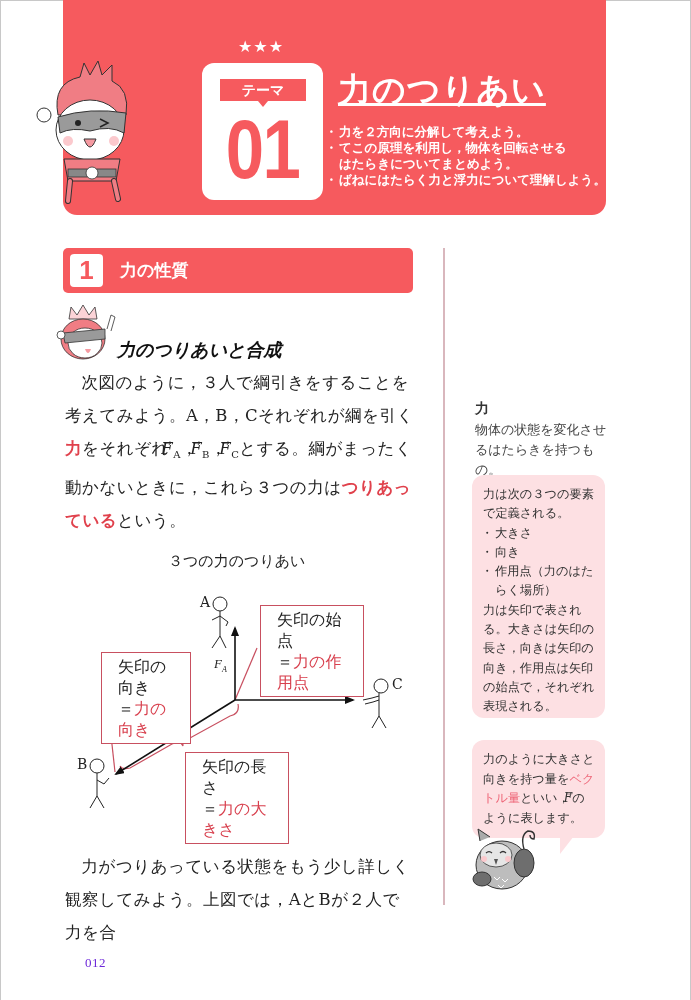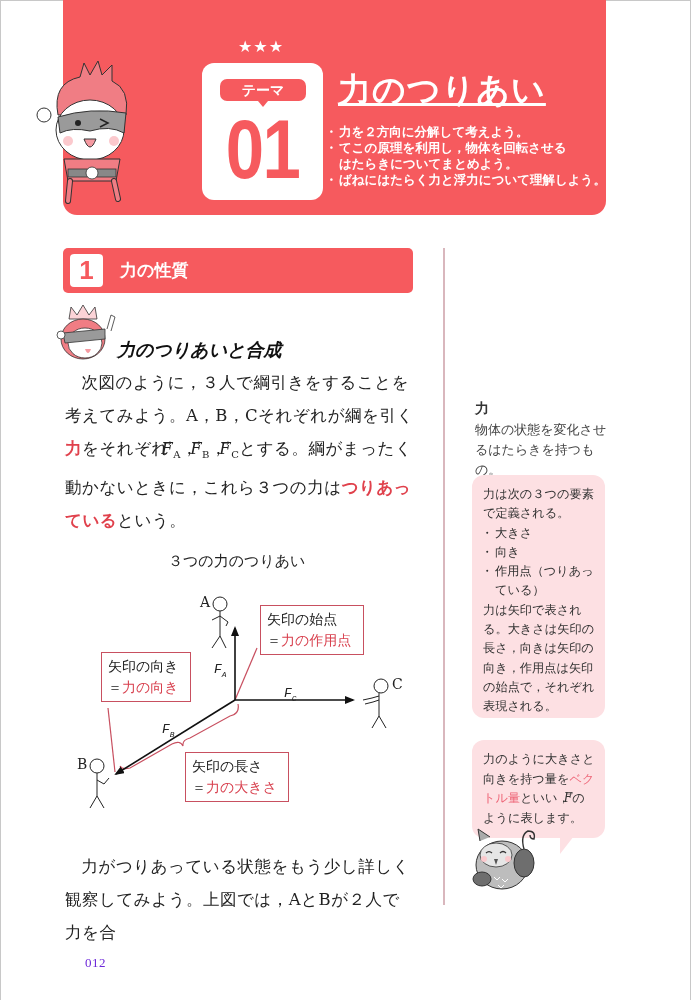--- a/index.html
+++ b/index.html
@@ -4,21 +4,21 @@
 <style>
   * { box-sizing: border-box; margin: 0; padding: 0; }
   html, body { width: 691px; height: 1000px; background: #fff; overflow: hidden; }
   body { position: relative; font-family: "DejaVu Sans", sans-serif; color: #222; }
   .page-frame { position: absolute; left: 0; top: 0; width: 691px; height: 1000px; border-left: 1px solid #c8c8c8; border-right: 1px solid #c8c8c8; border-top: 1px solid #c8c8c8; pointer-events: none; }
 
   
   .theme-header { position: absolute; left: 63px; top: 0; width: 543px; height: 215px; background: #f65a5e; border-radius: 0 0 14px 14px; }
   .stars { position: absolute; left: 175px; top: 37px; color: #fff; font-size: 16px; letter-spacing: 1px; }
   .theme-card { position: absolute; left: 139px; top: 63px; width: 121px; height: 137px; background: #fff; border-radius: 12px; }
-  .theme-label { position: absolute; left: 18px; top: 16px; width: 86px; height: 22px; background: #f65a5e; border-radius: 7px; color: #fff; font-size: 14px; font-weight: bold; text-align: center; line-height: 22px; }
+  .theme-label { position: absolute; left: 18px; top: 16px; width: 86px; height: 22px; background: #f65a5e; border-radius: 0; color: #fff; font-size: 14px; font-weight: bold; text-align: center; line-height: 22px; }
   .theme-label::after { content: ""; position: absolute; left: 38px; bottom: -6px; border-left: 5px solid transparent; border-right: 5px solid transparent; border-top: 6px solid #f65a5e; }
   .theme-number { position: absolute; left: 0; top: 36px; width: 121px; text-align: center; color: #f65a5e; font-family: "Liberation Sans", sans-serif; font-size: 84px; font-weight: bold; letter-spacing: -2px; line-height: 100px; transform: scaleX(0.82); }
   .theme-title { position: absolute; left: 275px; top: 68px; color: #fff; font-size: 33px; font-weight: bold; letter-spacing: 1px; text-decoration: underline; }
   .theme-goals { position: absolute; left: 262px; top: 124px; color: #fff; font-size: 12.5px; font-weight: bold; line-height: 16px; list-style: none; }
   .theme-goals li { padding-left: 14px; position: relative; }
   .theme-goals li::before { content: "・"; position: absolute; left: 0; }
 
   
   .mascot { position: absolute; left: 30px; top: 55px; width: 110px; height: 150px; }
 
@@ -31,24 +31,24 @@
   .sub-heading { position: absolute; left: 117px; top: 338px; font-size: 18px; font-weight: bold; color: #111; font-style: italic; }
 
   .body-text { position: absolute; left: 65px; width: 350px; font-family: "DejaVu Serif", serif; font-size: 16.5px; line-height: 33px; color: #222; text-indent: 1em; letter-spacing: 0.5px; }
   .red { color: #e0414c; font-family: "DejaVu Sans", sans-serif; font-weight: bold; }
   .vec { font-style: italic; }
   .vec sub { font-size: 10px; font-style: normal; }
 
   
   .fig-title { position: absolute; left: 168px; top: 552px; font-size: 15px; color: #222; }
   .diagram { position: absolute; left: 60px; top: 580px; width: 370px; height: 240px; }
-  .callout { position: absolute; border: 1.5px solid #c85060; background: #fff; font-size: 14px; line-height: 21px; padding: 3px 6px; color: #222; }
+  .callout { position: absolute; border: 1.5px solid #c85060; background: #fff; font-size: 16px; line-height: 21px; padding: 3px 16px; color: #222; }
   .callout .red { font-weight: normal; color: #d8404e; }
   .person-label { position: absolute; font-family: "DejaVu Serif", serif; font-size: 14px; }
-  .vec-label { position: absolute; font-family: Liberation Mono, monospace; font-style: italic; font-size: 13px; margin-top: 6px; }
+  .vec-label { position: absolute; font-family: Liberation Serif, serif; font-style: italic; font-size: 13px; }
   .vec-label sub { font-size: 8px; }
 
   
   .divider { position: absolute; left: 443px; top: 248px; width: 2px; height: 657px; background: #d9b7bd; }
 
   
   .side-term { position: absolute; left: 475px; top: 400px; font-size: 14px; font-weight: bold; color: #333; }
   .side-def { position: absolute; left: 475px; top: 420px; width: 140px; font-size: 13px; line-height: 20px; color: #444; }
   .note-box { position: absolute; left: 472px; top: 475px; width: 133px; height: 243px; background: #fde0e3; border-radius: 12px; padding: 10px 8px 10px 11px; font-size: 12.2px; line-height: 19.3px; color: #333; }
   .note-box ul { list-style: none; }
@@ -180,21 +180,21 @@
 <div class="divider"></div>
 
 <div class="side-term">力</div>
 <div class="side-def">物体の状態を変化させるはたらきを持つもの。</div>
 
 <div class="note-box">
   <div>力は次の３つの要素で定義される。</div>
   <ul>
     <li>大きさ</li>
     <li>向き</li>
-    <li>作用点（つりあっている）</li>
+    <li>作用点（力のはたらく場所）</li>
   </ul>
   <div>力は矢印で表される。大きさは矢印の長さ，向きは矢印の向き，作用点は矢印の始点で，それぞれ表現される。</div>
 </div>
 
 <div class="speech">
   <span>力のように大きさと向きを持つ量を</span><span class="red">ベクトル量</span><span>といい，</span><span style="font-family:'DejaVu Serif',serif;font-style:italic">⃗<span style="margin-left:-0.5em">F</span></span><span>のように表します。</span>
 </div>
 
 <svg class="owl" viewBox="0 0 80 70">
   <path d="M10 16 L8 4 L20 12" fill="#aaa" stroke="#333" stroke-width="1"></path>

